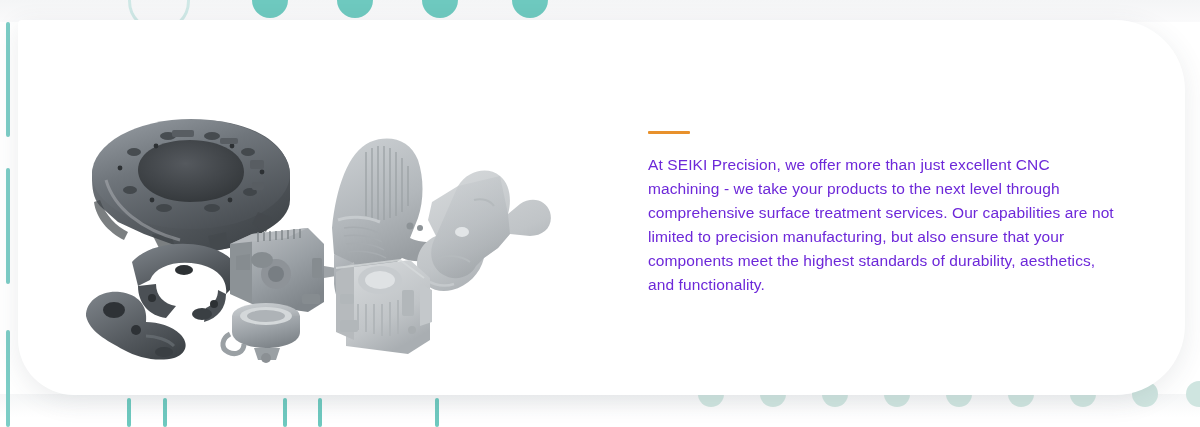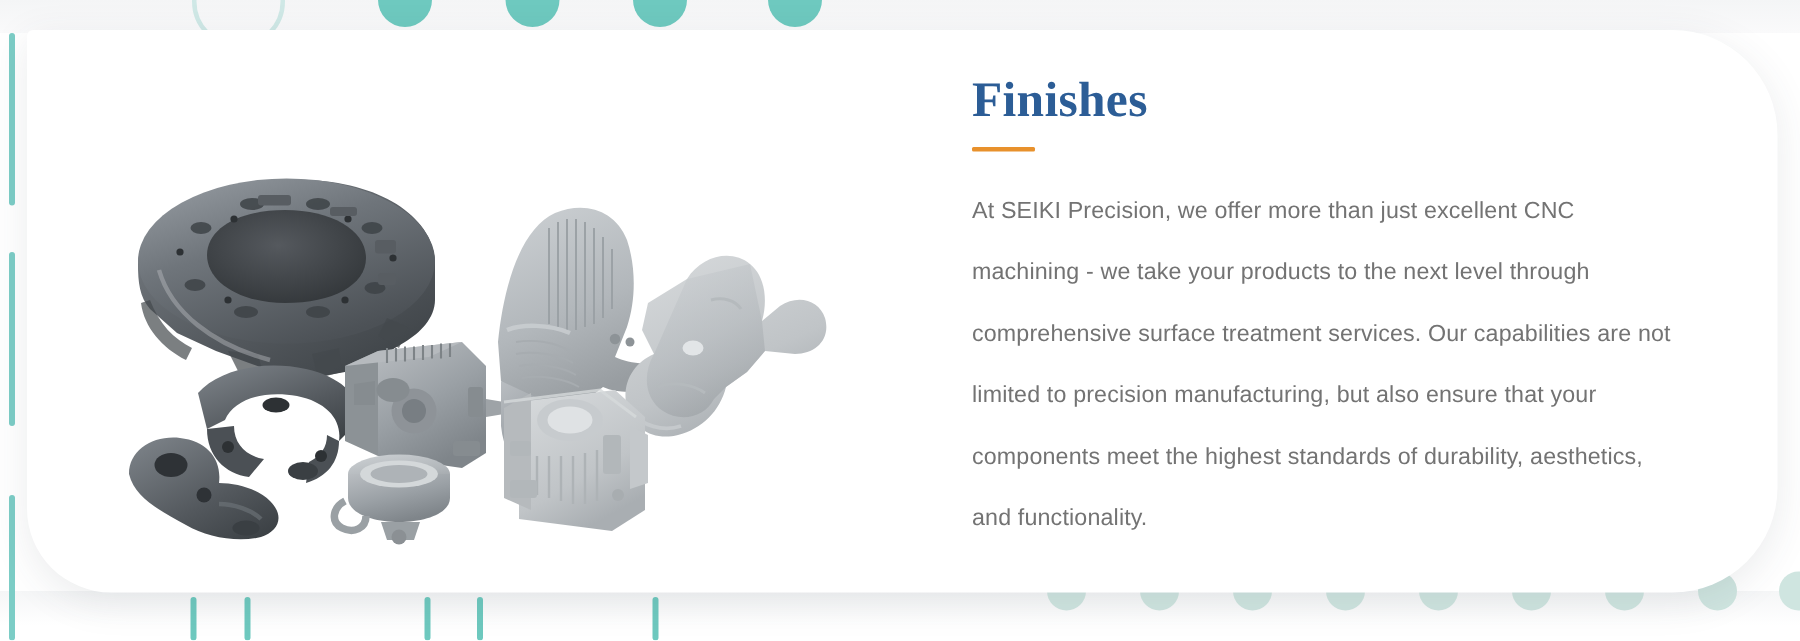--- a/index.html
+++ b/index.html
@@ -136,22 +136,22 @@
   .rule {
     margin-top: 12px;
     width: 42px;
     height: 3px;
     background: #e8912c;
     border-radius: 1px;
   }
   .body-copy {
     margin-top: 19px;
     font-size: 15.5px;
-    line-height: 41px;
-    color: #737373;
+    line-height: 24px;
+    color: #6d28d9;
     max-width: 490px;
     letter-spacing: .1px;
   }
 </style>
 </head>
 <body>
 
 <div class="page">
 
   <div class="bg-band-top"></div>
@@ -399,19 +399,18 @@
             <rect x="322" y="182" width="12" height="26" rx="2" fill="#b2b7ba"></rect>
             <path d="M340 176 L352 182 L352 214 L340 218 Z" fill="#c4c8cb"></path>
             <circle cx="332" cy="222" r="4" fill="#a8adb0"></circle>
             <path d="M256 160 L320 152 L344 170" stroke="#d6d9db" stroke-width="2" fill="none" opacity=".8"></path>
           </g>
         </svg>
       </div>
     </div>
 
     <div class="copy">
-      <h2 class="heading">Finishes</h2>
       <div class="rule"></div>
       <p class="body-copy">At SEIKI Precision, we offer more than just excellent CNC machining - we take your products to the next level through comprehensive surface treatment services. Our capabilities are not limited to precision manufacturing, but also ensure that your components meet the highest standards of durability, aesthetics, and functionality.</p>
     </div>
 
   </div>
 </div>
 
 </body></html>

